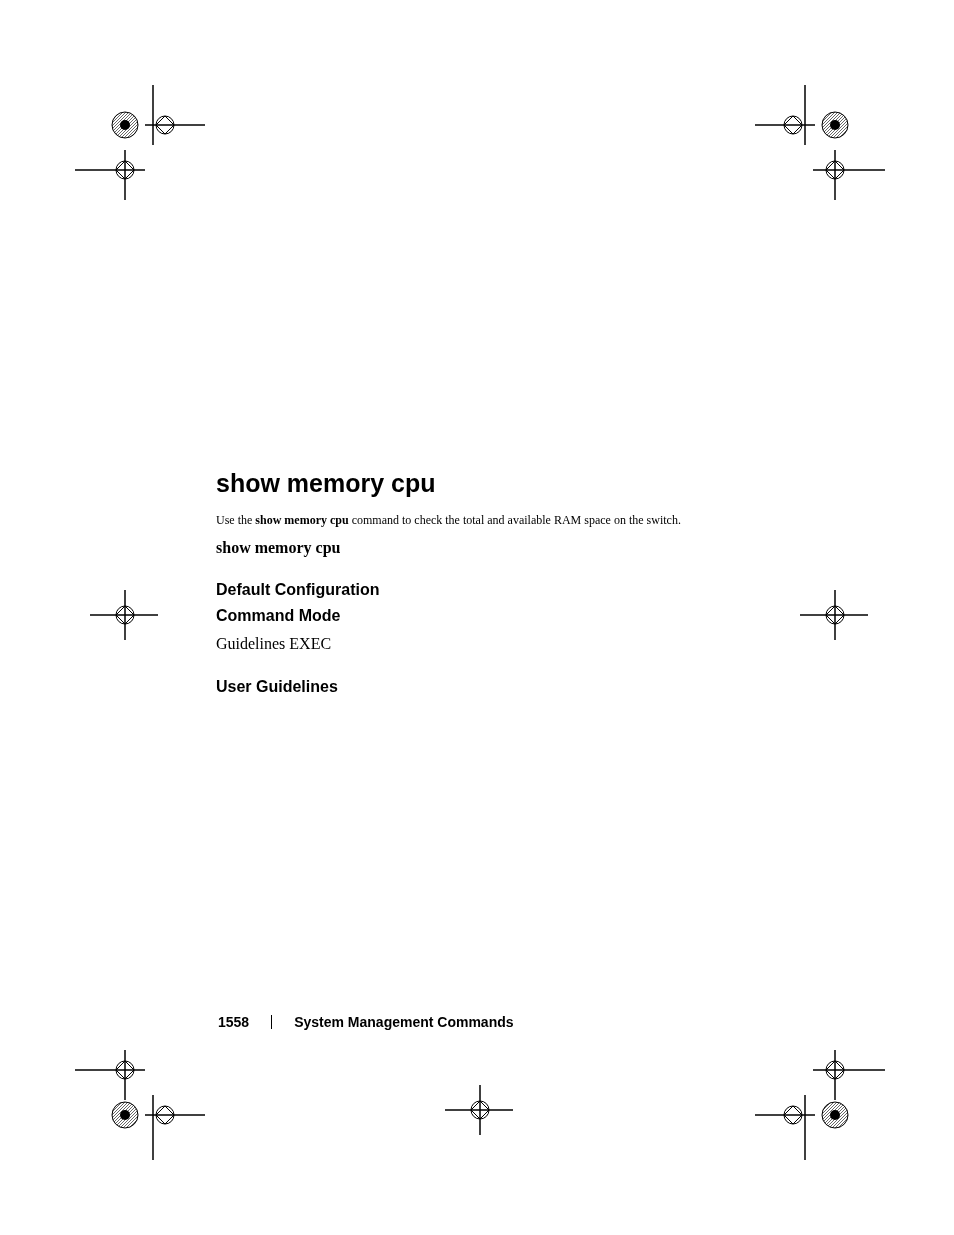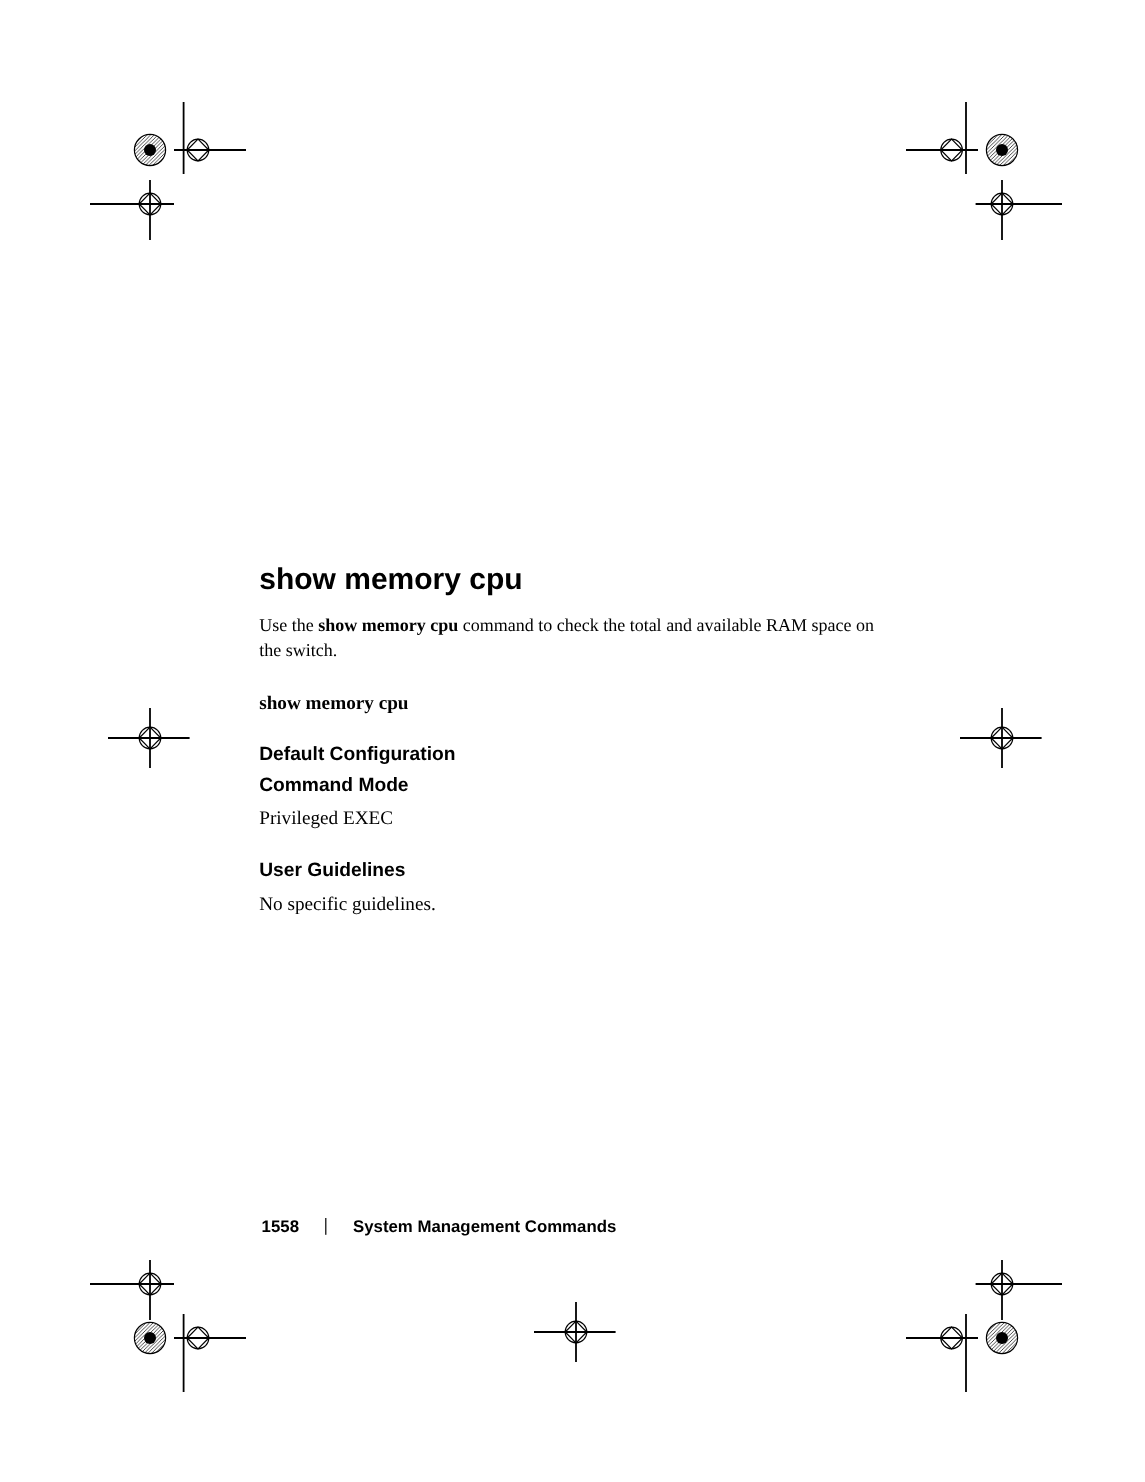--- a/index.html
+++ b/index.html
@@ -21,23 +21,23 @@
       top: 469px;
       width: 530px;
     }
     .section-title {
       font-family: Arial, Helvetica, sans-serif;
       font-weight: bold;
       font-size: 25px;
       margin-bottom: 14px;
     }
     .intro-text {
-      font-size: 15px;
+      font-size: 12px;
       line-height: 1.4;
-      margin-bottom: 22px;
+      margin-bottom: 8px;
     }
     .subsection-title {
       font-family: Arial, Helvetica, sans-serif;
       font-weight: bold;
       font-size: 16px;
       margin-bottom: 8px;
     }
     .body-text {
       font-size: 16px;
       line-height: 1.4;
@@ -206,24 +206,23 @@
   <h1 class="section-title">show memory cpu</h1>
   <p class="intro-text">
     <span>Use the </span><span class="bold-inline">show memory cpu</span><span> command to check the total and available RAM space on the switch.</span>
   </p>
 
   <p class="body-text bold-inline">show memory cpu</p>
 
   <h2 class="subsection-title">Default Configuration</h2>
 
   <h2 class="subsection-title">Command Mode</h2>
-  <p class="body-text">Privileged EXEC</p>
+  <p class="body-text">Guidelines EXEC</p>
 
   <h2 class="subsection-title">User Guidelines</h2>
-  <p class="body-text">No specific guidelines.</p>
 
 </div>
 
 <div class="footer">
   <span class="page-number">1558</span>
   <span class="footer-divider"></span>
   <span class="footer-text">System Management Commands</span>
 </div>
 
 </body></html>

